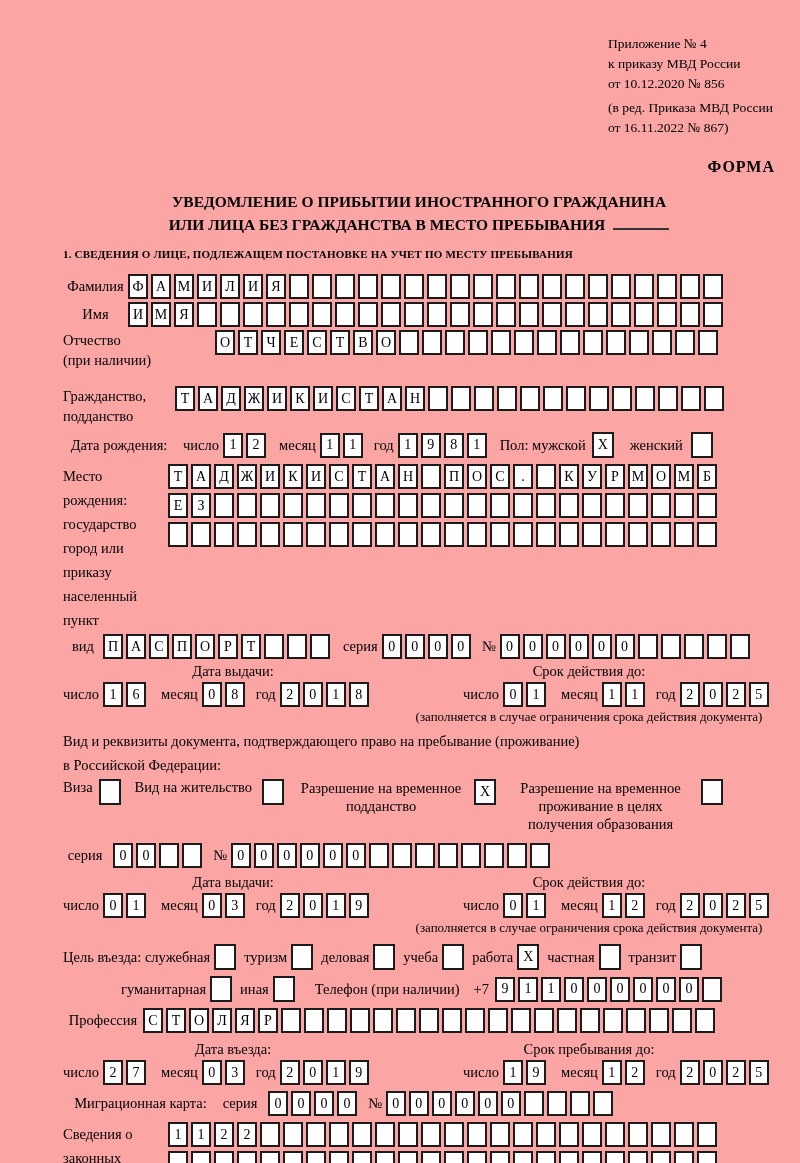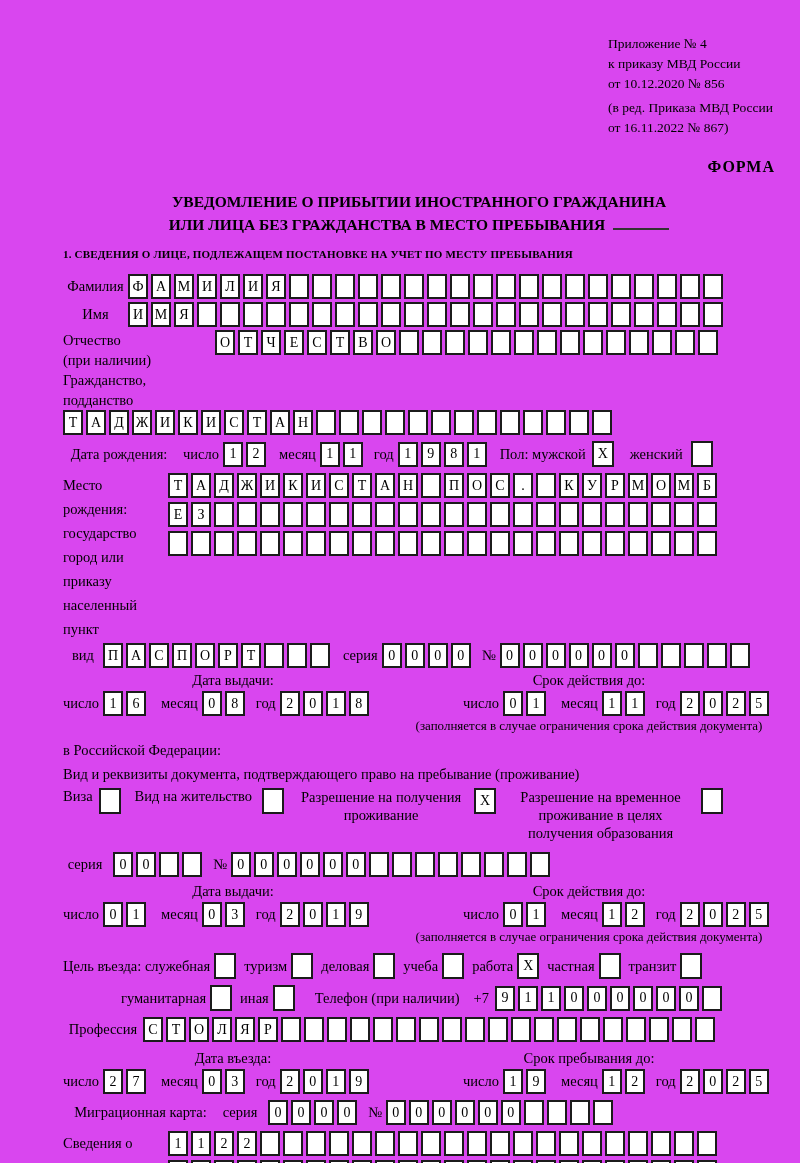--- a/index.html
+++ b/index.html
@@ -1,37 +1,37 @@
 <!DOCTYPE html>
 <html><head>
 <meta charset="utf-8">
 <style>
   html,body{margin:0;padding:0;background:#fff;}
-  .page{position:relative;width:800px;height:1163px;margin:0 auto;background:#d946ef;box-sizing:border-box;
+  .page{position:relative;width:800px;height:1163px;margin:0 auto;background:#fca5a5;box-sizing:border-box;
         padding:34px 25px 0 63px;font-family:"Liberation Serif","DejaVu Serif",serif;font-size:14.5px;
         color:#000;overflow:hidden;}
   .annex{margin-left:545px;font-size:13.5px;line-height:19px;white-space:nowrap;}
   .annex .amend{margin-top:4px;}
   .forma{text-align:right;font-weight:bold;font-size:16px;margin-top:20px;letter-spacing:1px;}
   .title{text-align:center;font-weight:bold;font-size:15.5px;line-height:23px;margin-top:14px;}
   .blank{display:inline-block;width:56px;border-bottom:2px solid #333;margin-left:8px;}
   .sect{font-weight:bold;font-size:11px;margin-top:12px;letter-spacing:.2px;white-space:nowrap;}
   .row{display:flex;align-items:flex-start;}
   .ai-c{align-items:center;text-align:center;}
   .cells{display:inline-flex;flex:none;}
   .cell{flex:none;display:inline-flex;align-items:center;justify-content:center;width:16px;height:21px;
         border:2px solid #1b1b1b;margin-right:3px;font-size:14px;background:#fff;}
   .checkbox{flex:none;display:inline-flex;align-items:center;justify-content:center;width:18px;height:22px;
         border:2px solid #1b1b1b;font-size:14px;background:#fff;}
   .flabel{flex:none;}
   .lh20 div{line-height:20px;}
   .lh24 div{line-height:24px;}
   .w40{width:40px;} .w44{width:44px;} .w65{width:65px;} .w80{width:80px;} .w105{width:105px;}
   .w112{width:112px;} .w152{width:152px;} .w155{width:155px;} .w170{width:170px;} .w185{width:185px;}
-  .mt0{margin-top:0;flex-direction:column;} .mt2{margin-top:2px;} .mt3{margin-top:3px;} .mt4{margin-top:4px;} .mt6{margin-top:6px;}
+  .mt0{margin-top:16px;} .mt2{margin-top:2px;} .mt3{margin-top:3px;} .mt4{margin-top:4px;} .mt6{margin-top:6px;}
   .mt8{margin-top:8px;} .mt10{margin-top:10px;} .mt14{margin-top:14px;} .ml6{margin-left:6px;} .ml8{margin-left:8px;} .ml10{margin-left:10px;}
   .ml12{margin-left:12px;} .ml14{margin-left:14px;} .ml16{margin-left:16px;} .ml20{margin-left:20px;}
   .mr4{margin-right:4px;} .mr6{margin-right:6px;}
   .stack .cells{display:flex;margin-bottom:4px;}
   .dochead{text-align:center;font-weight:bold;margin-top:2px;}
   .twocol{display:flex;}
   .tc-left{width:340px;flex:none;}
   .tc-right{flex:1;}
   .tc-head{text-align:center;font-size:14.5px;margin-bottom:2px;}
   .tc-right .dateline{margin-left:60px;}
@@ -394,30 +394,30 @@
             <span class="cell">0</span>
             <span class="cell">2</span>
             <span class="cell">5</span>
           </span>
       </div>
       <div class="note">(заполняется в случае ограничения срока действия документа)</div>
     </div>
   </div>
 
   <div class="intro mt4">
+    <div>Вид и реквизиты документа, подтверждающего право на пребывание (проживание)</div>
     <div>в Российской Федерации:</div>
-    <div>Вид и реквизиты документа, подтверждающего право на пребывание (проживание)</div>
   </div>
 
   <div class="row mt2">
     <span class="olabel">Виза</span>
     <span class="checkbox ml6"></span>
     <span class="olabel ml14">Вид на жительство</span>
     <span class="checkbox ml10"></span>
-    <span class="optmulti w170 ml12">Разрешение на получения проживание</span>
+    <span class="optmulti w170 ml12">Разрешение на временное подданство</span>
     <span class="checkbox ml8">X</span>
     <span class="optmulti w185 ml12">Разрешение на временное проживание в целях получения образования</span>
     <span class="checkbox ml8"></span>
   </div>
 
   <div class="row mt10 ai-c">
     <span class="flabel w44 mr6">серия</span>
     <span class="cells">
         <span class="cell">0</span>
         <span class="cell">0</span>

